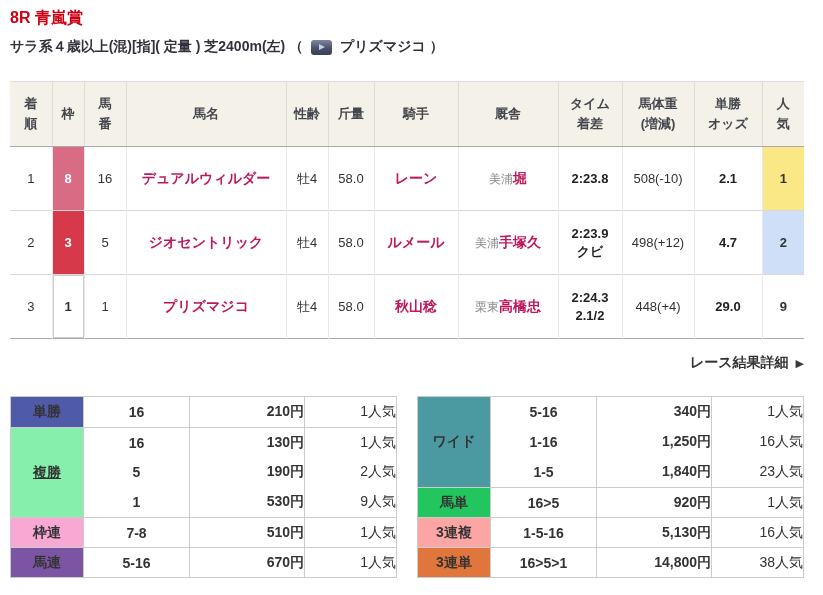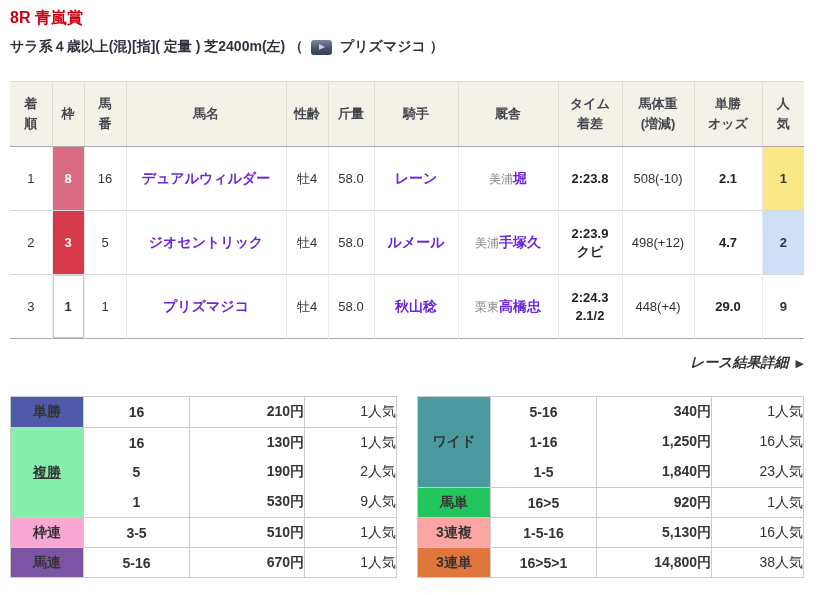--- a/index.html
+++ b/index.html
@@ -40,30 +40,30 @@
   table.results td {
     height:64px; font-size:13px; text-align:center; background:#fff;
     border-left:1px solid #e9e9e9; border-top:1px solid #d8d8d8; padding:0;
   }
   table.results td:first-child { border-left:none; }
   table.results tbody tr:first-child td { border-top:none; }
   td.waku { font-weight:bold; font-size:14px; }
   td.waku.waku-white { box-shadow:inset 0 0 0 1px #ccc; color:#333; }
   td.rank, td.umaban { font-size:14px; color:#333; }
   td.name, td.jockey, td.stable { text-align:left; padding-left:9px; }
-  a.blue-link { color:#6d28d9; font-weight:bold; font-size:14px; text-decoration:none; cursor:pointer; }
+  a.blue-link { color:#be185d; font-weight:bold; font-size:14px; text-decoration:none; cursor:pointer; }
   .region { font-size:12px; color:#8a8a8a; font-weight:normal; }
   td.time { font-weight:bold; color:#222; font-size:14px; line-height:1.4; }
   td.bodyweight { font-size:13px; color:#333; }
   td.odds { font-weight:bold; font-size:14px; color:#222; }
   td.popularity { font-size:14px; font-weight:bold; color:#333; }
 
   
   .detail-row { width:794px; text-align:right; margin:14px 0 0 0; height:22px; }
-  .detail-link { font-size:14px; font-weight:bold; color:#333; text-decoration:none; cursor:pointer;font-style:italic; }
+  .detail-link { font-size:14px; font-weight:bold; color:#333; text-decoration:none; cursor:pointer; }
   .detail-link .arr { font-size:11px; margin-left:7px; color:#3a3a3a; }
 
   
   .payouts { display:flex; width:794px; margin-top:21px; justify-content:space-between; }
   table.payout {
     border-collapse:separate; border-spacing:0; table-layout:fixed;
     width:387px; border:1px solid #ccc;
   }
   table.payout td { height:30px; font-size:14px; color:#333; border-top:1px solid #ccc; padding:0; }
   table.payout tr:first-child td { border-top:none; }
@@ -215,21 +215,21 @@
         <td class="pay">190円</td>
         <td class="pop">2人気</td>
       </tr>
       <tr class="cont">
         <td class="combo">1</td>
         <td class="pay">530円</td>
         <td class="pop">9人気</td>
       </tr>
       <tr>
         <td class="type" style="background-color: #f9a8d4;">枠連</td>
-        <td class="combo">3-5</td>
+        <td class="combo">7-8</td>
         <td class="pay">510円</td>
         <td class="pop">1人気</td>
       </tr>
       <tr>
         <td class="type" style="background-color: rgb(123, 85, 163);">馬連</td>
         <td class="combo">5-16</td>
         <td class="pay">670円</td>
         <td class="pop">1人気</td>
       </tr>
     </tbody>

